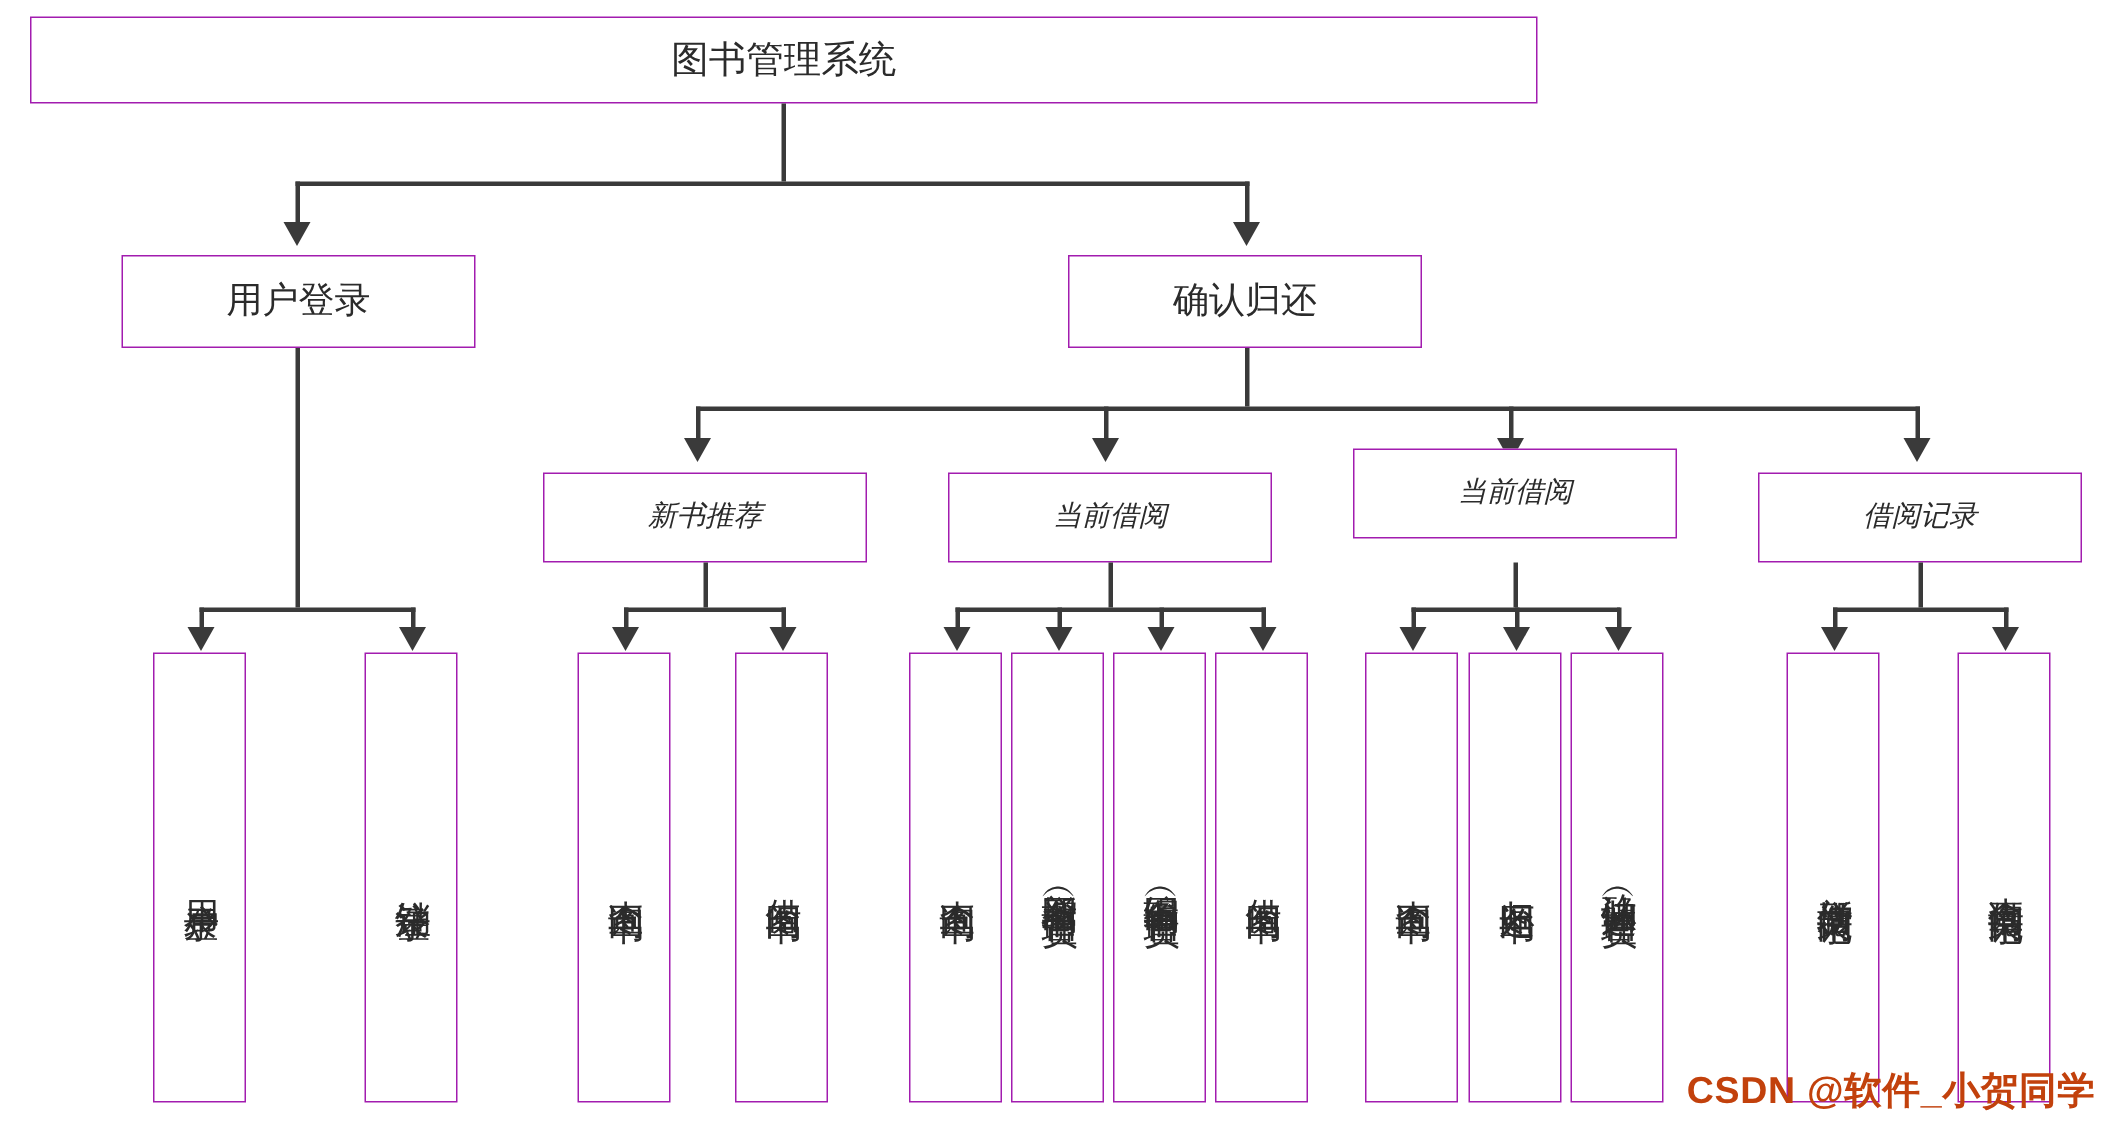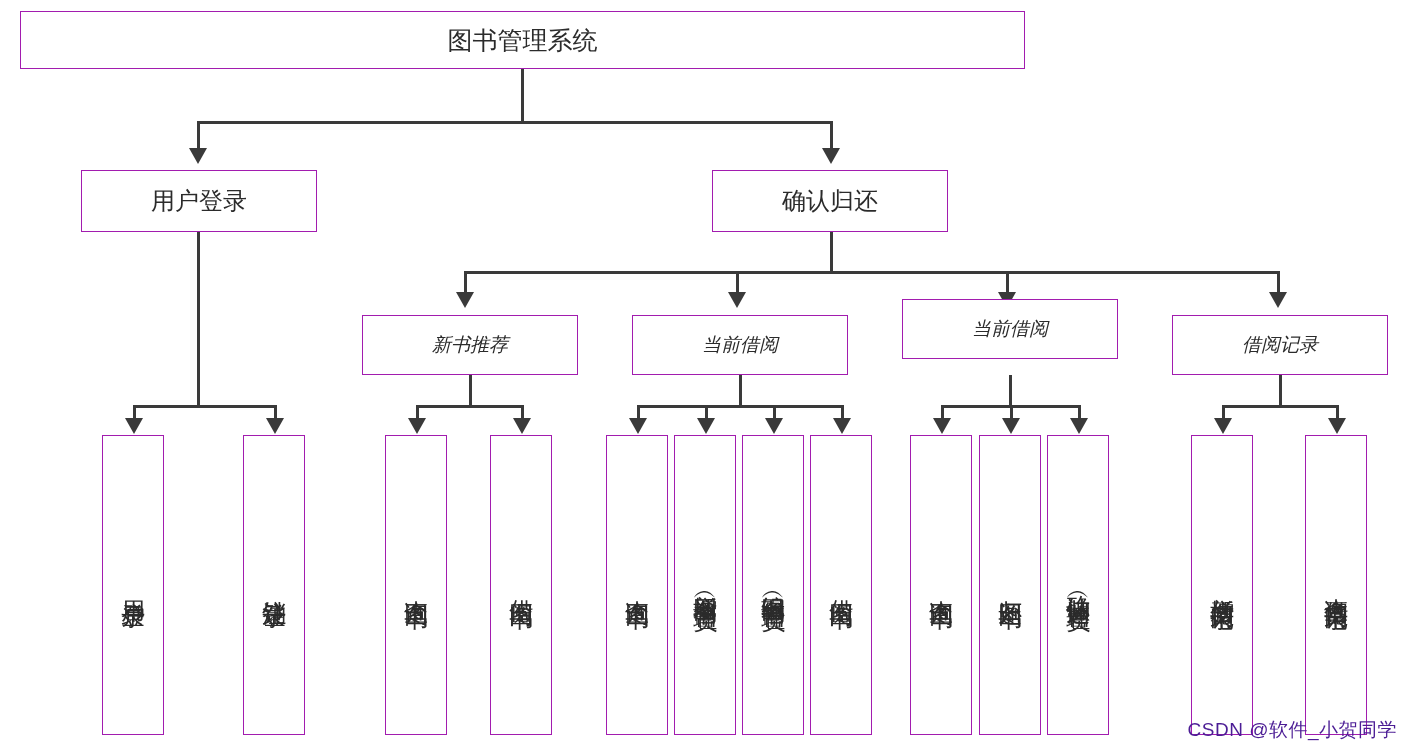--- a/index.html
+++ b/index.html
@@ -49,25 +49,26 @@
     width:0;height:0;
     border-left:9px solid transparent;
     border-right:9px solid transparent;
     border-top:16px solid #3a3a3a;
   }
   
   #watermark{
     position:absolute;
     right:8px;
     bottom:4px;
-    font-size:19px;
-    color:#4c1d95;
+    font-size:25px;
+    color:#c2410c;
     letter-spacing:0.5px;
     white-space:nowrap;
     pointer-events:none;
+    font-weight:bold;
   }
 </style>
 </head>
 <body>
 
 <div id="canvas">
 
   <div class="node root" style="left:20px;top:11px;width:1005px;height:58px;">图书管理系统</div>
 
   <div class="vline" style="left:521px;top:69px;height:52px;"></div>

